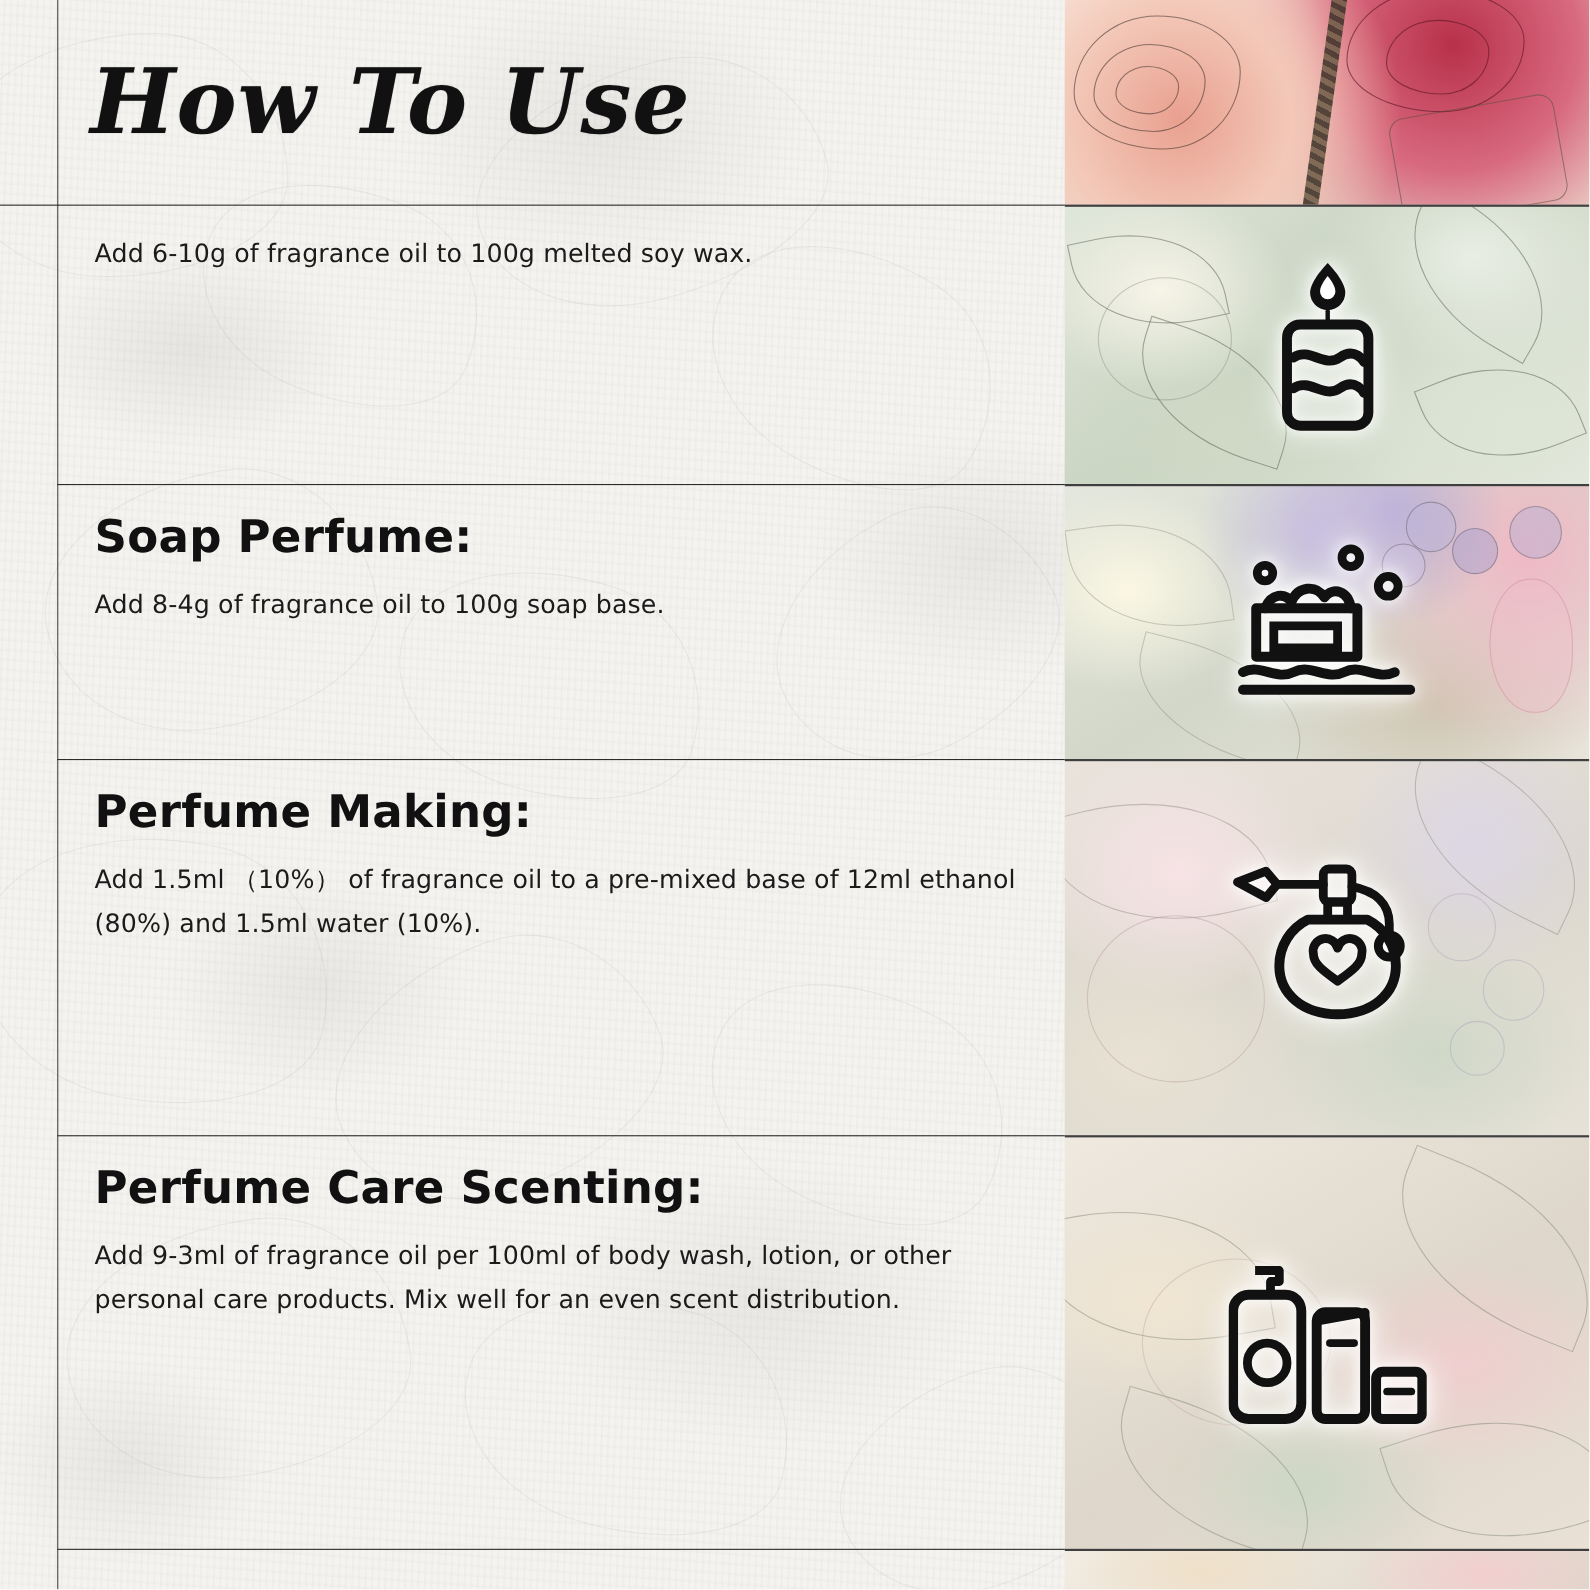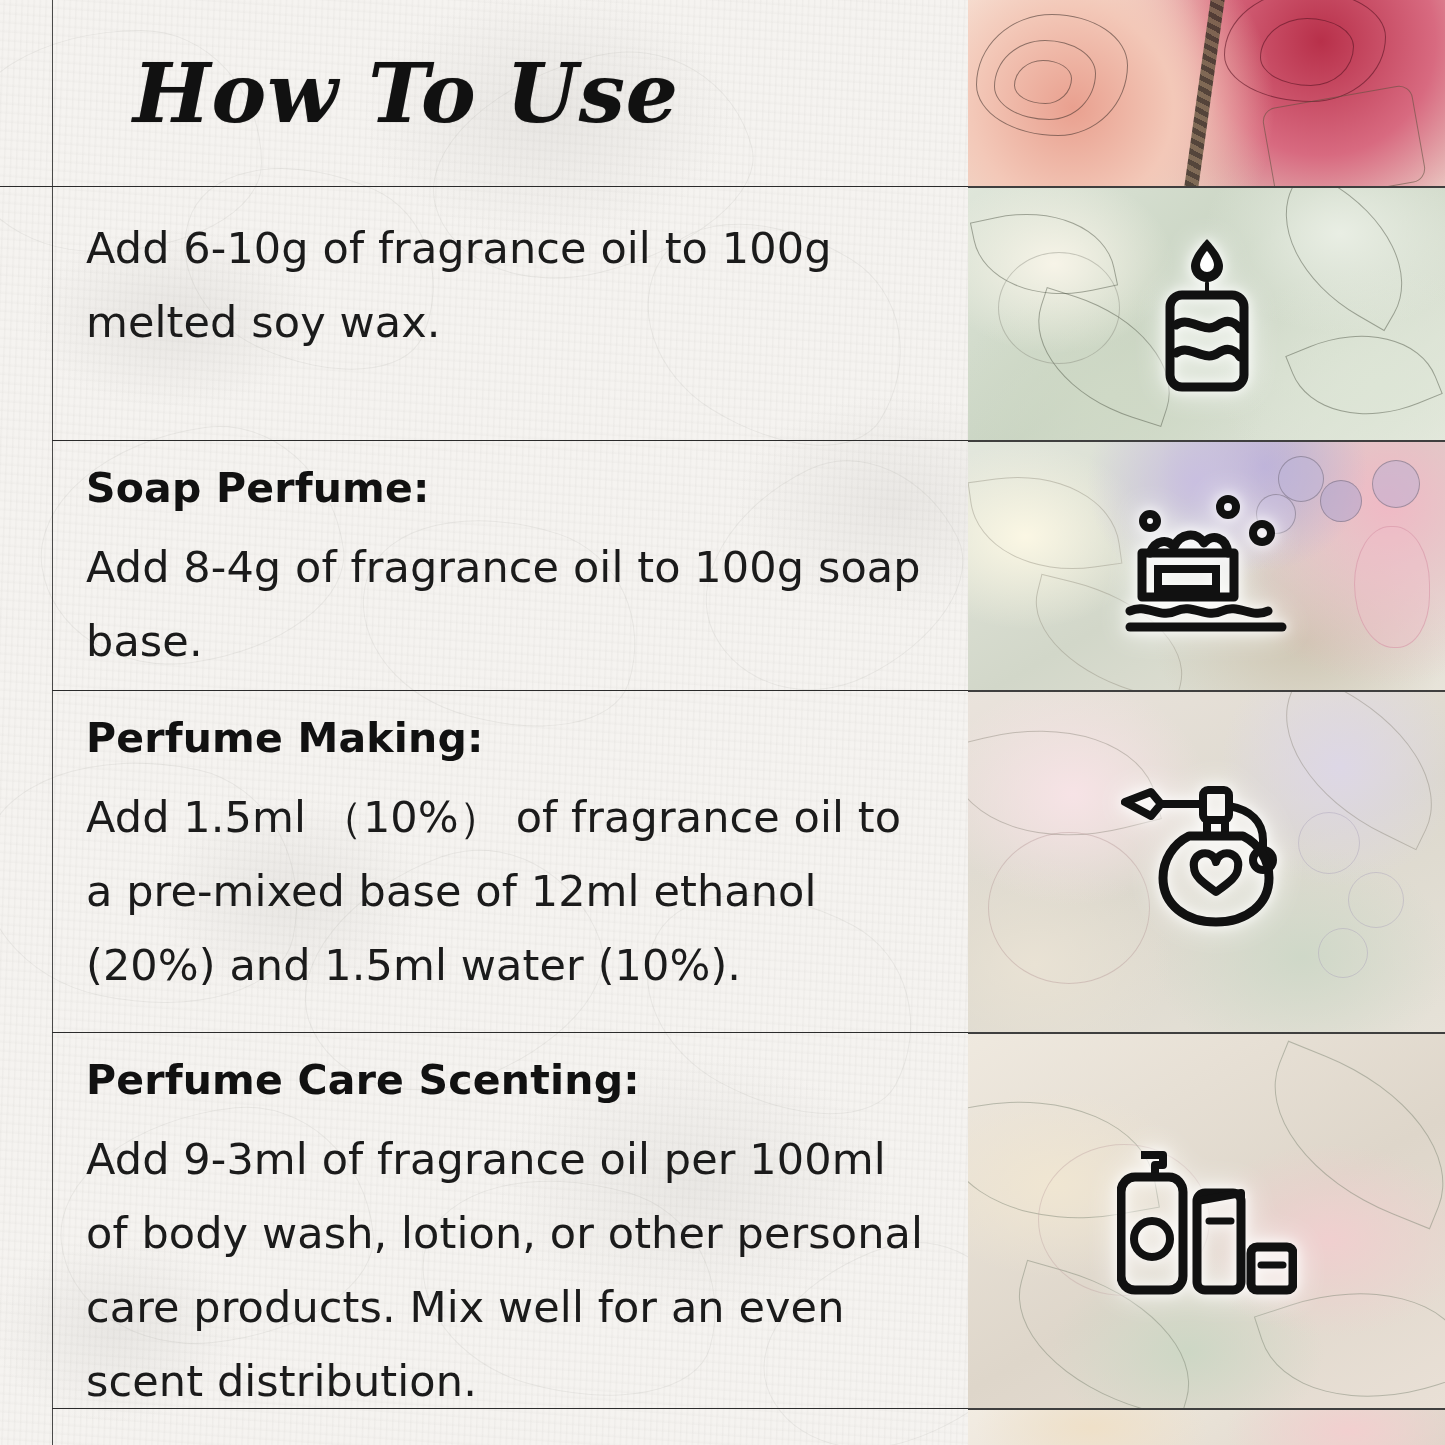--- a/index.html
+++ b/index.html
@@ -97,23 +97,22 @@
     display: flex;
     align-items: center;
   }
   .header-title {
     font-family: "DejaVu Serif", serif;
     font-style: italic;
     font-weight: 700;
     font-size: 82px;
     letter-spacing: 1px;
     color: #111;
-    padding-left: 52px;
+    padding-left: 30px;
     text-shadow: 0 0 1px rgba(0,0,0,.35);
-    margin-left: 29px;
   }
 
   
   .section {
     position: absolute;
     left: 52px;
     width: 916px;
     box-sizing: border-box;
     padding: 26px 30px 0 34px;
   }
@@ -122,21 +121,21 @@
     font-weight: 700;
     font-size: 41px;
     color: #111;
     letter-spacing: .2px;
     margin: 0 0 20px 0;
     line-height: 1.1;
   }
   .section-body {
     font-family: "DejaVu Sans", sans-serif;
     font-weight: 400;
-    font-size: 43px;
+    font-size: 23px;
     line-height: 1.72;
     color: #1b1b1b;
     margin: 0;
     letter-spacing: .1px;
   }
 
   
   .img-panel {
     position: absolute;
     right: 0;
@@ -401,21 +400,21 @@
 
     <div class="section" style="top:440px; height:250px;">
       <h2 class="section-title">Soap Perfume:</h2>
       <p class="section-body">Add 8-4g of fragrance oil to 100g soap base.</p>
     </div>
 
     <div class="rule" style="top:690px;"></div>
 
     <div class="section" style="top:690px; height:342px;">
       <h2 class="section-title">Perfume Making:</h2>
-      <p class="section-body">Add 1.5ml （10%） of fragrance oil to a pre-mixed base of 12ml ethanol (20%) and 1.5ml water (10%).</p>
+      <p class="section-body">Add 1.5ml （10%） of fragrance oil to a pre-mixed base of 12ml ethanol (80%) and 1.5ml water (10%).</p>
     </div>
 
     <div class="rule" style="top:1032px;"></div>
 
     <div class="section" style="top:1032px; height:376px;">
       <h2 class="section-title">Perfume Care Scenting:</h2>
       <p class="section-body">Add 9-3ml of fragrance oil per 100ml of body wash, lotion, or other personal care products. Mix well for an even scent distribution.</p>
     </div>
 
     <div class="rule" style="top:1408px;"></div>

